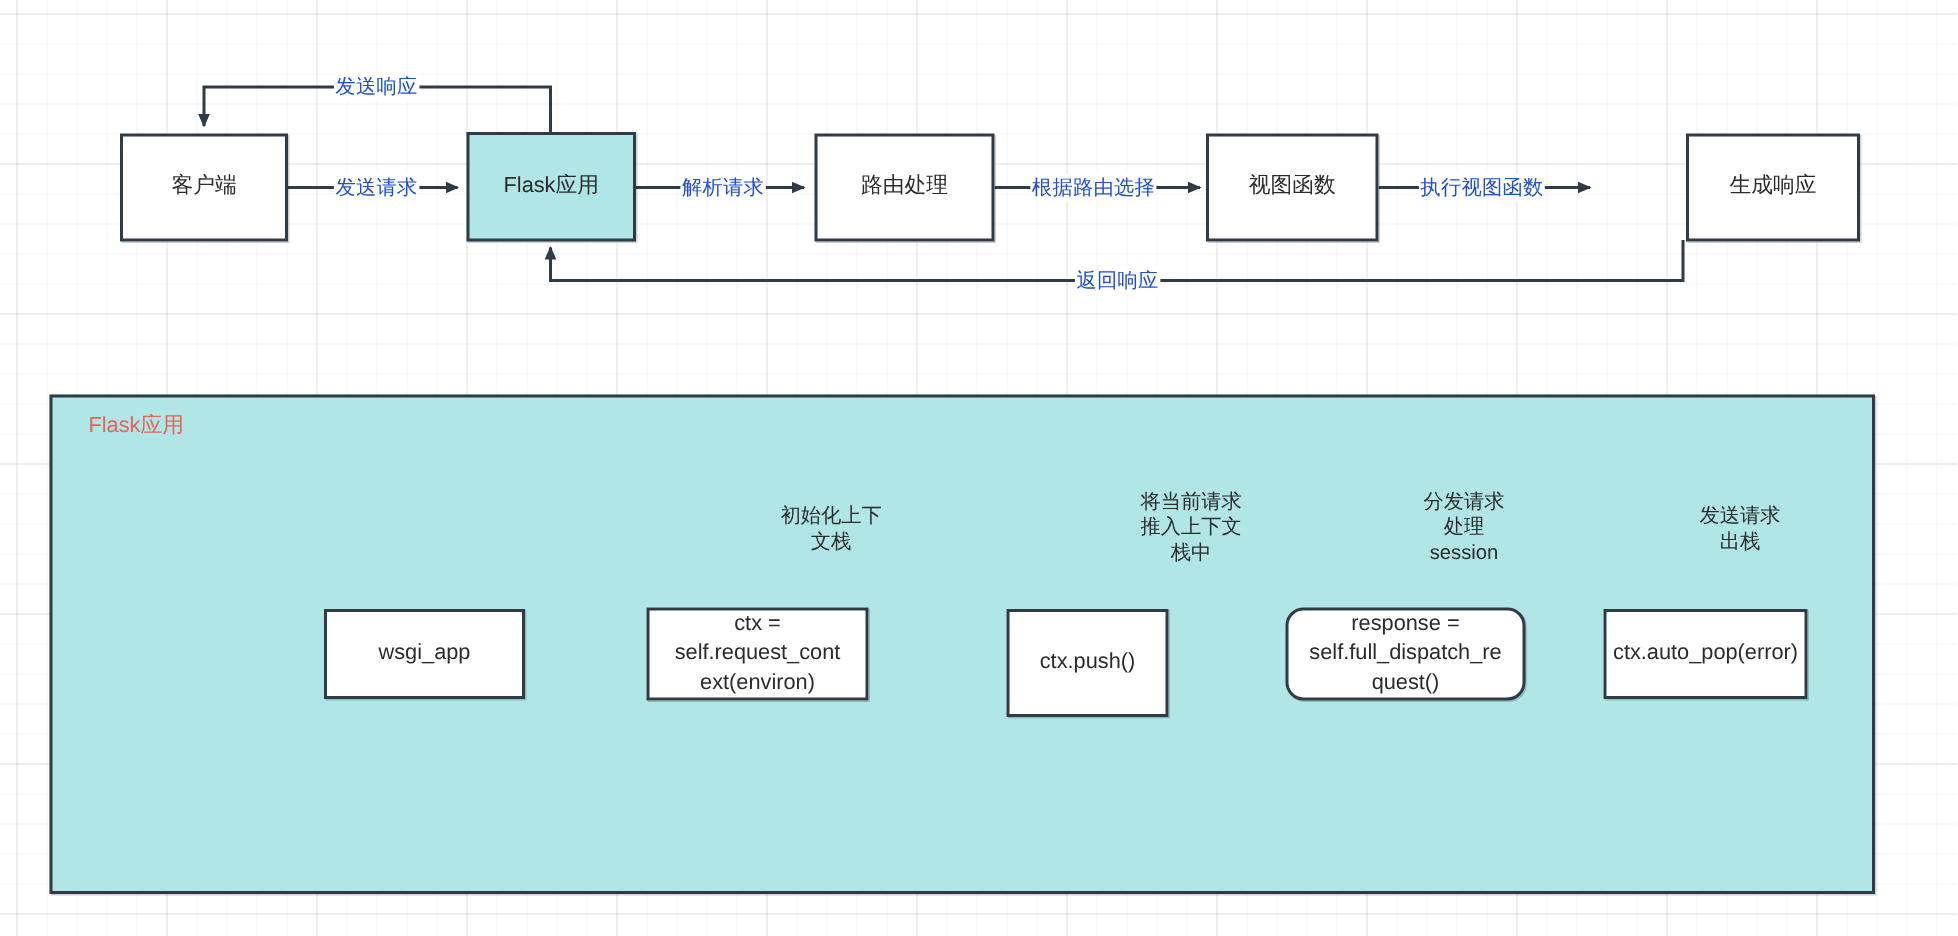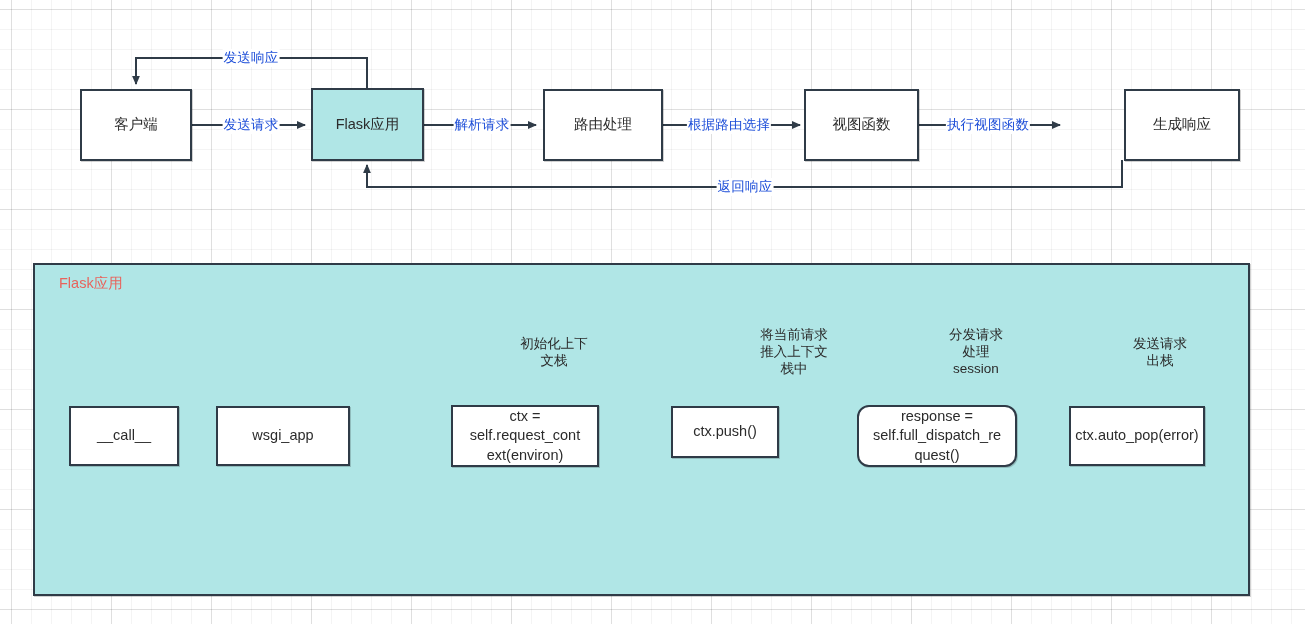--- a/index.html
+++ b/index.html
@@ -178,35 +178,32 @@
   <div class="edge-label on-white" style="left:988px; top:125px;">执行视图函数</div>
 
   <div class="edge-label on-white" style="left:745px; top:187px;">返回响应</div>
 
   <div class="edge-label on-white" style="left:251px; top:58px;">发送响应</div>
 
   <div class="container-box" style="left:33px; top:263px; width:1217px; height:333px;"></div>
 
   <div class="container-label" style="left:59px; top:274px;">Flask应用</div>
 
-  <div class="node" style="left:69px; top:406px; width:110px; height:60px;">
-    <span>__call__</span>
-  </div>
 
   <div class="node" style="left:216px; top:406px; width:134px; height:60px;text-align:center;">
     <span>wsgi_app</span>
   </div>
 
-  <div class="node" style="left:451px; top:405px; width:148px; height:62px;">
+  <div class="node" style="left:431px; top:405px; width:148px; height:62px;">
     <span>ctx =
 self.request_cont
 ext(environ)</span>
   </div>
 
-  <div class="node" style="left:671px; top:406px; width:108px; height:52px;">
+  <div class="node" style="left:671px; top:406px; width:108px; height:72px;">
     <span>ctx.push()</span>
   </div>
 
   <div class="node" style="left:857px; top:405px; width:160px; height:62px;border-radius:12px;">
     <span>response =
 self.full_dispatch_re
 quest()</span>
   </div>
 
   <div class="node" style="left:1069px; top:406px; width:136px; height:60px;">

